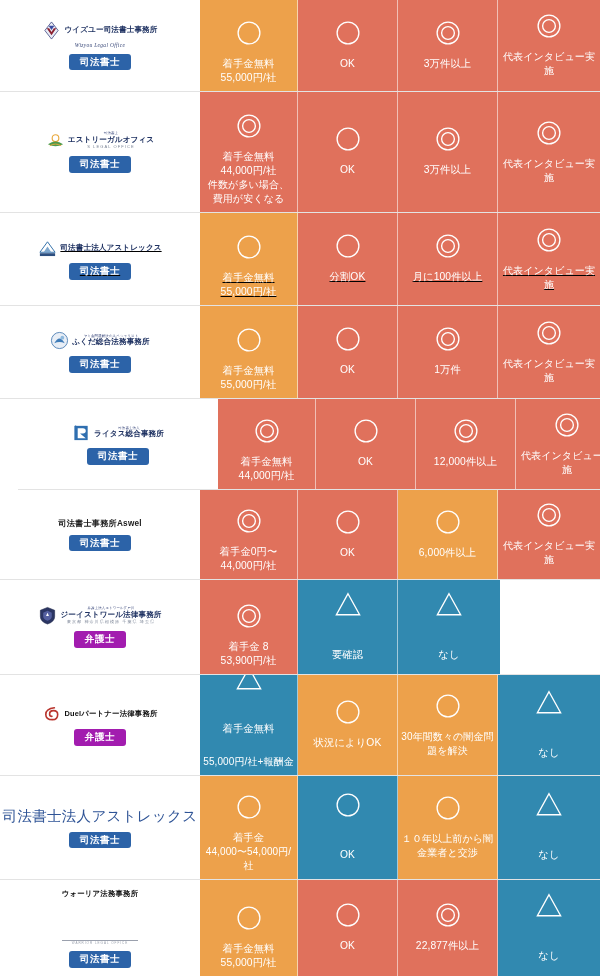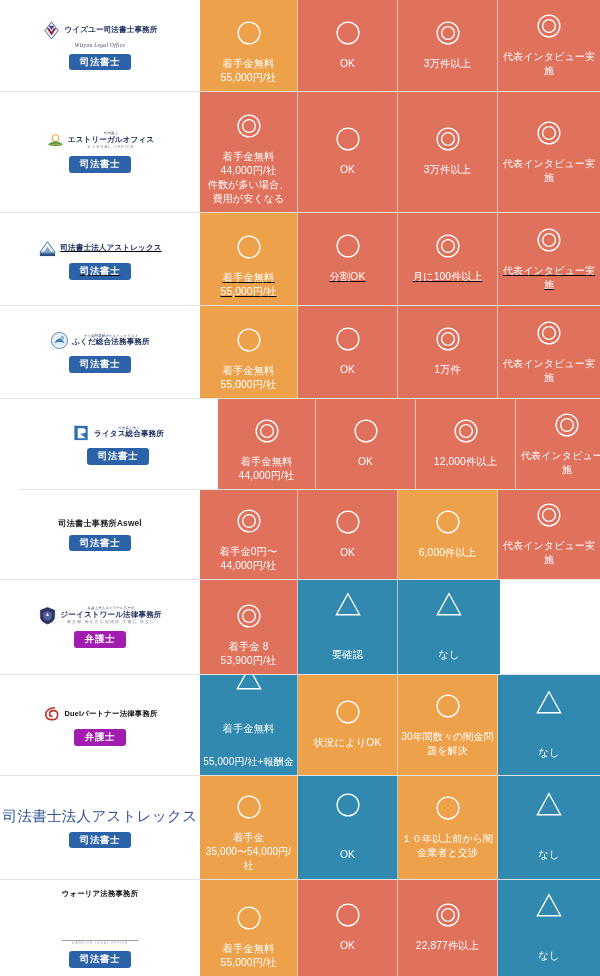--- a/index.html
+++ b/index.html
@@ -508,21 +508,21 @@
     <div class="row" style="height: 104px;">
       <div class="cell-logo">
         <div class="logo-bigname">司法書士法人アストレックス</div>
         <div class="badge shoshi">司法書士</div>
       </div>
       <div class="cell c1 bg-orange">
         <span class="mark"><svg width="30" height="30" viewBox="0 0 40 40">
             <circle cx="20" cy="20" r="14.5" fill="none" stroke="#ffffff" stroke-width="1.8"></circle>
           </svg></span>
         <div class="cell-text">着手金</div>
-        <div class="cell-text small">35,000〜54,000円/社</div>
+        <div class="cell-text small">44,000〜54,000円/社</div>
       </div>
       <div class="cell c2 bg-blue">
         <span class="mark"><svg width="30" height="30" viewBox="0 0 40 40">
             <circle cx="20" cy="20" r="14.5" fill="none" stroke="#ffffff" stroke-width="1.8"></circle>
           </svg></span>
         <div class="cell-text">OK</div>
       </div>
       <div class="cell c3 bg-orange">
         <span class="mark"><svg width="30" height="30" viewBox="0 0 40 40">
             <circle cx="20" cy="20" r="14.5" fill="none" stroke="#ffffff" stroke-width="1.8"></circle>

